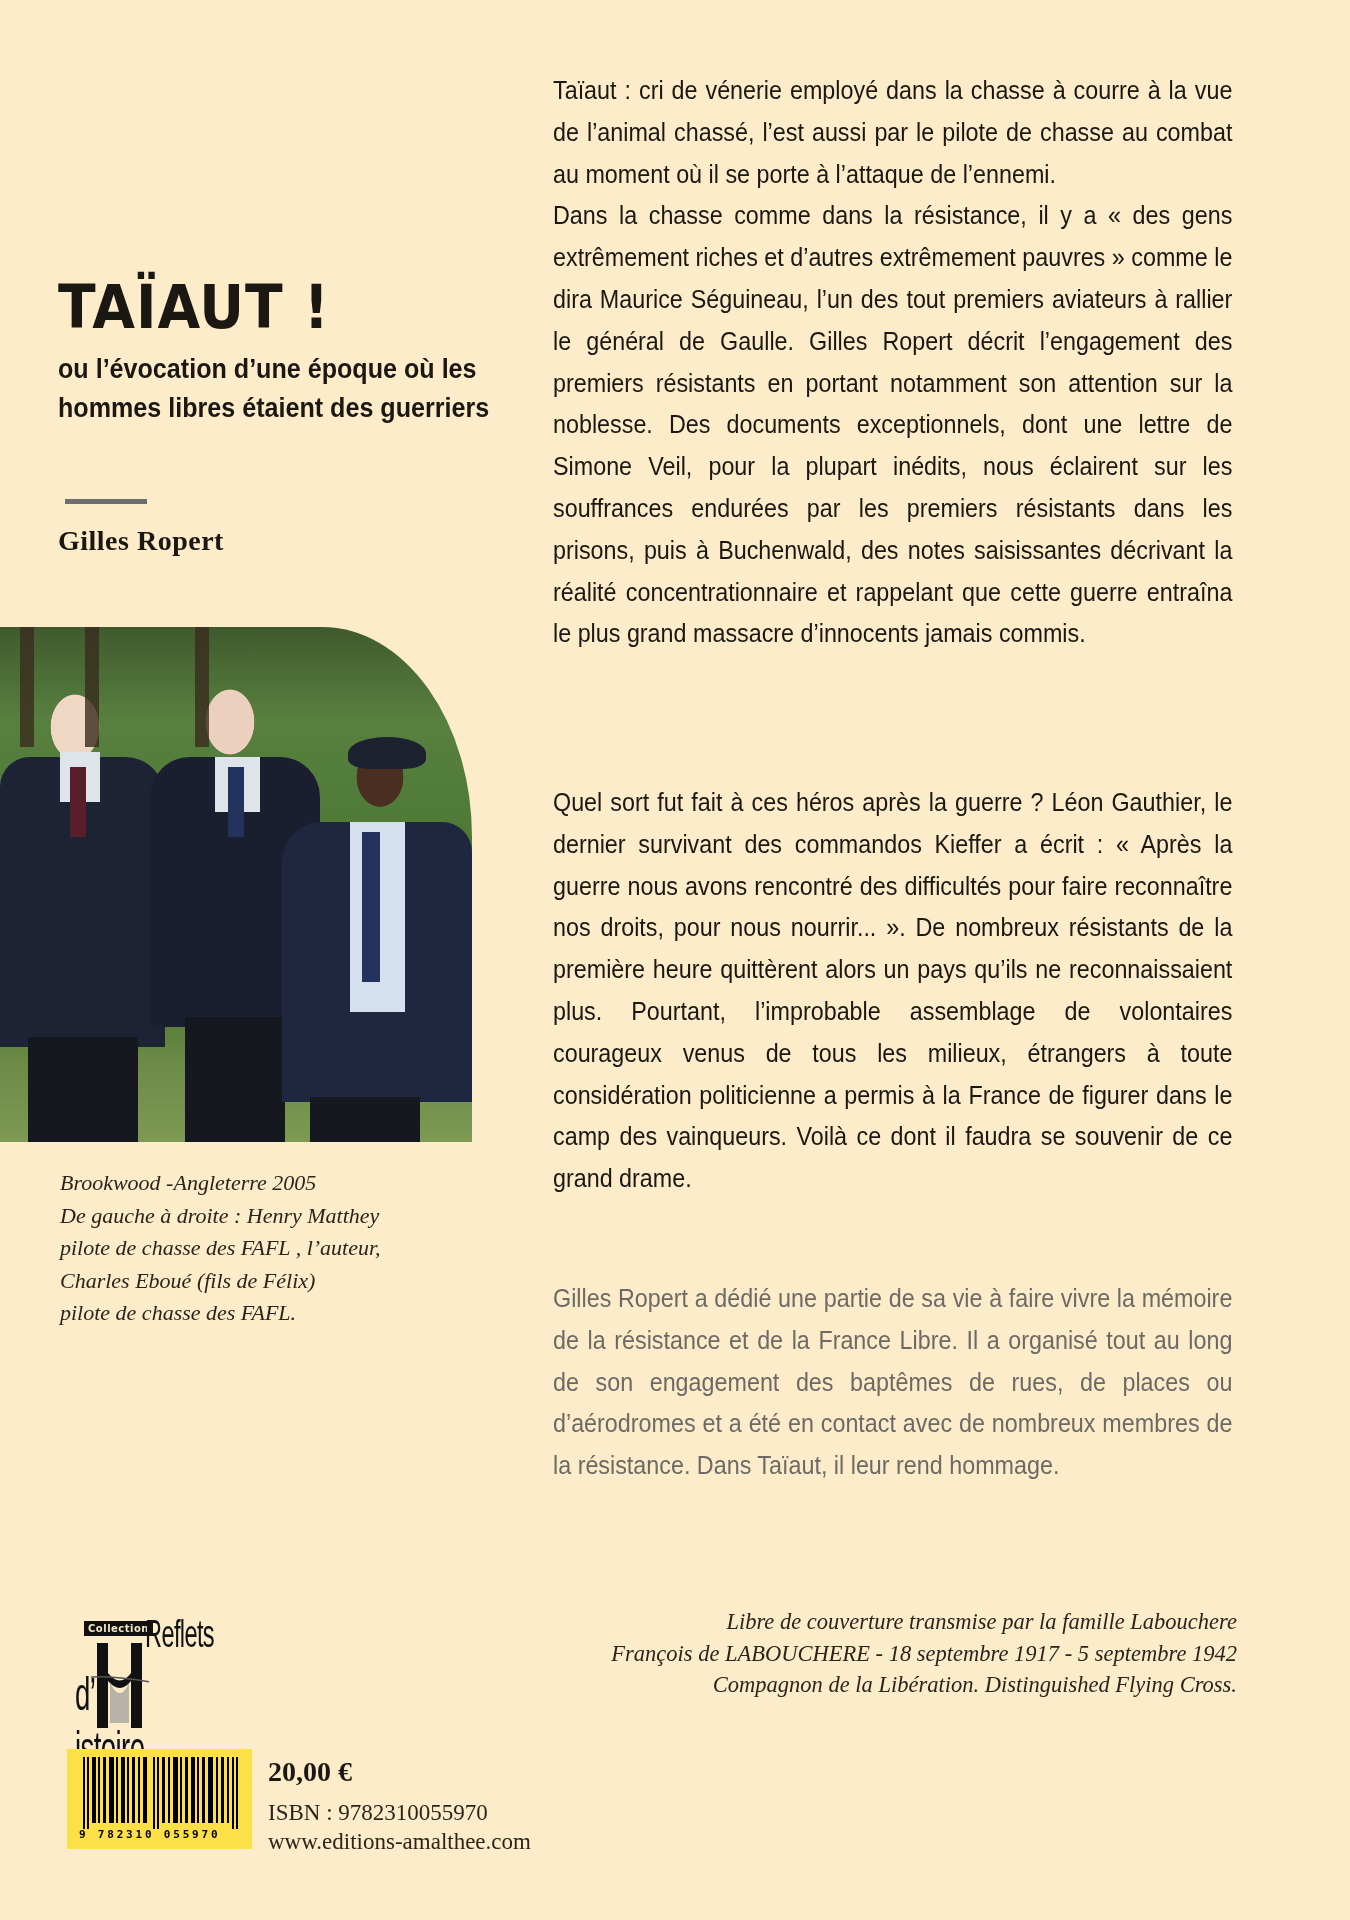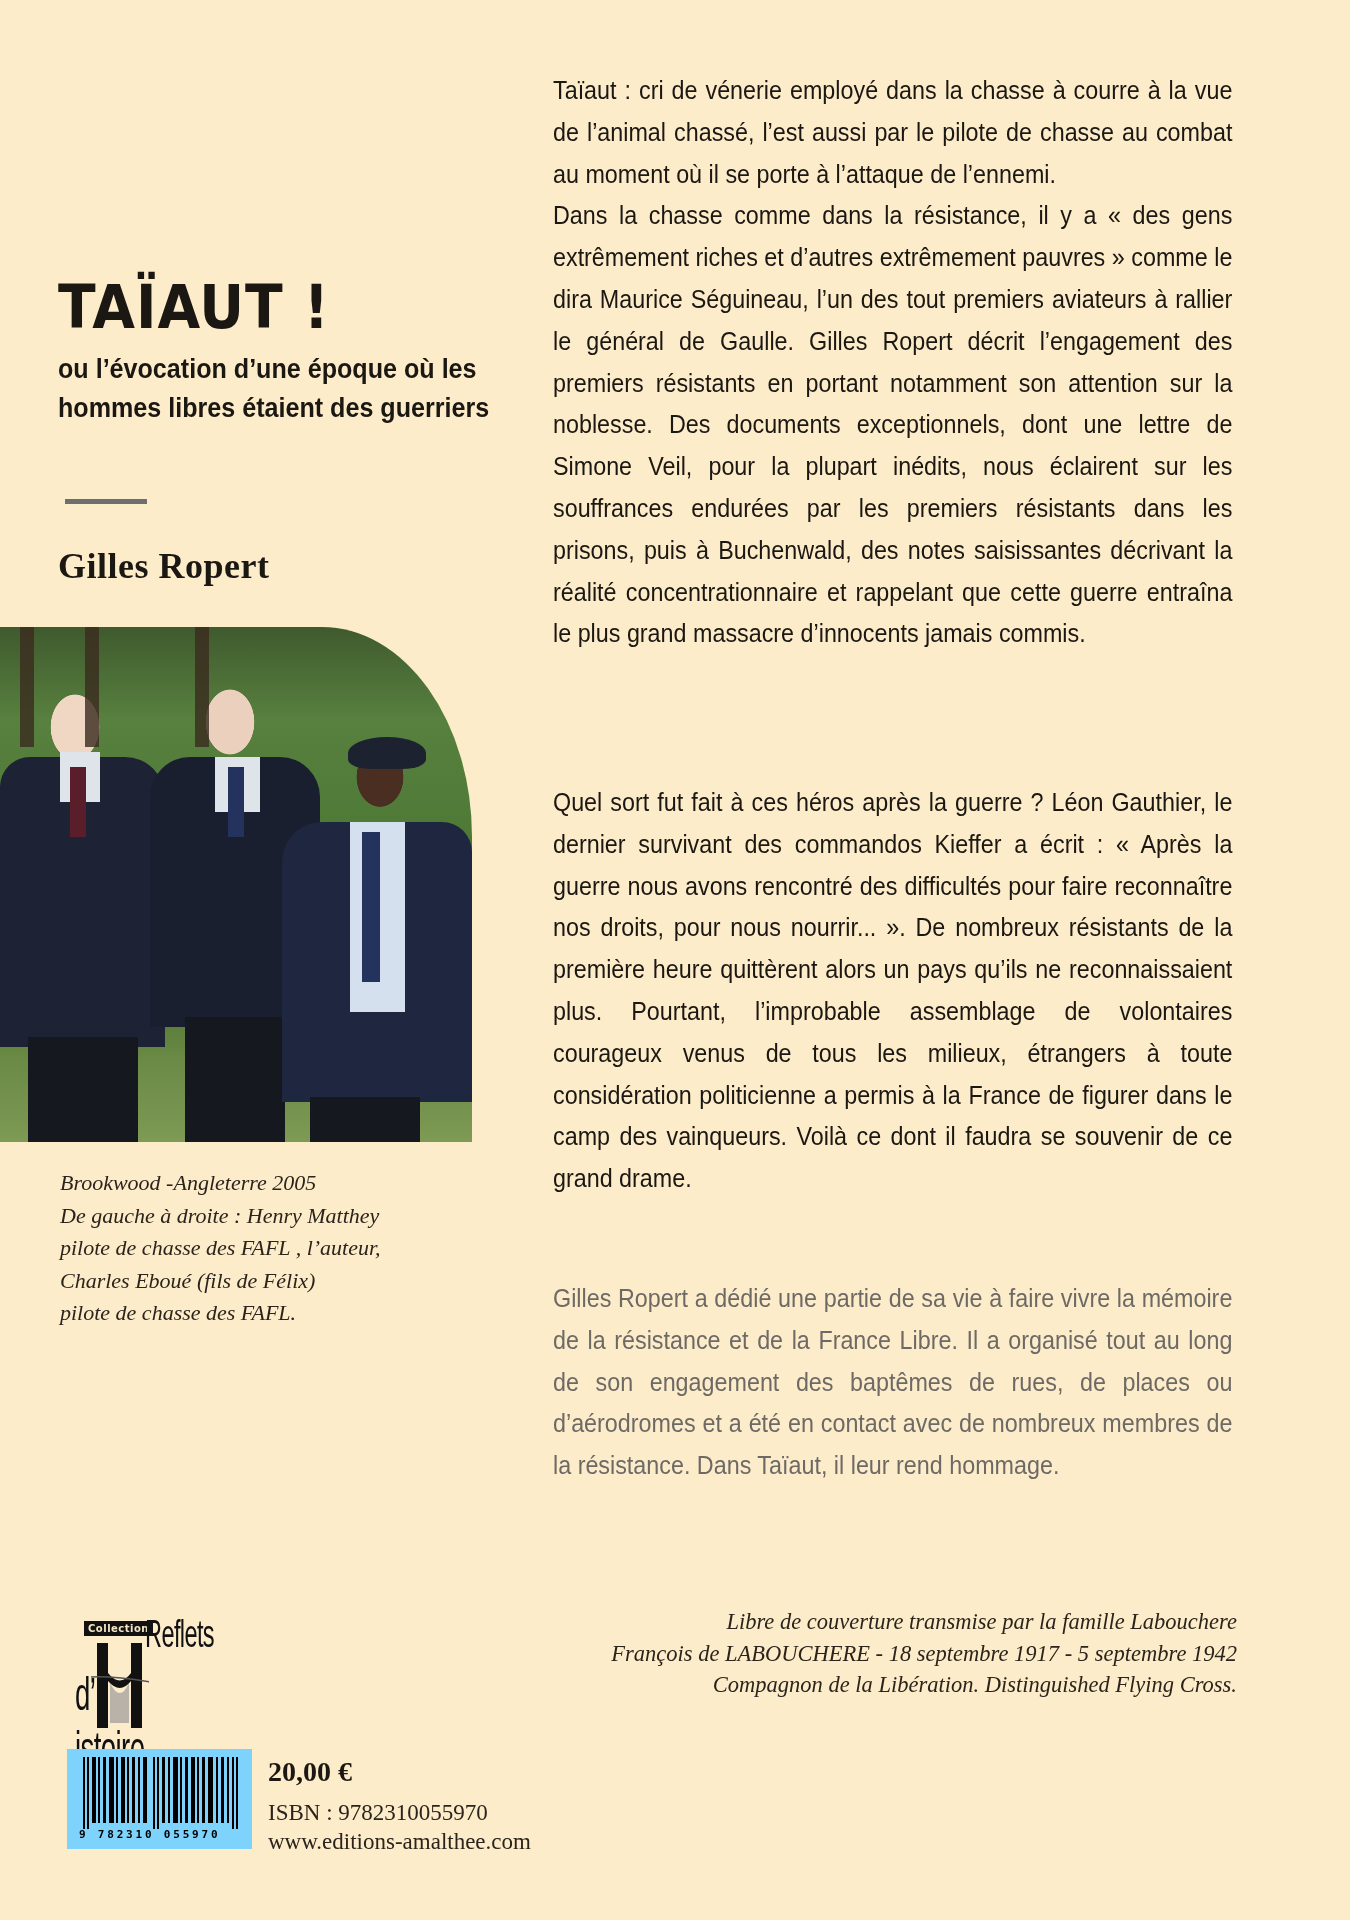--- a/index.html
+++ b/index.html
@@ -24,23 +24,22 @@
     color: #1b1712;
     transform: scaleX(0.93); transform-origin: left top;
   }
   .rule {
     position: absolute; left: 65px; top: 499px; width: 82px; height: 5px;
     background: #6e6e70;
   }
   .author {
     position: absolute; left: 58px; top: 525px;
     font-family: "Liberation Serif", serif;
-    font-weight: bold; font-size: 36px; color: #1b1712;
+    font-weight: bold; font-size: 28px; color: #1b1712;
     letter-spacing: 0.5px;
-    margin-top: 20px;
   }
   .photo {
     position: absolute; left: 0; top: 627px; width: 472px; height: 515px;
     border-top-right-radius: 150px 210px;
     overflow: hidden;
     background:
       radial-gradient(ellipse 60px 80px at 75px 100px, #f0d7c4 0 40%, transparent 41%),
       radial-gradient(ellipse 60px 80px at 230px 95px, #ead0bd 0 40%, transparent 41%),
       radial-gradient(ellipse 55px 70px at 380px 150px, #4a2e22 0 42%, transparent 43%),
       linear-gradient(180deg, #3f5a2e 0%, #58803f 18%, #4e7a36 40%, #3d6429 62%, #6a8a45 84%, #7e9a55 100%);
@@ -83,21 +82,21 @@
     transform: scaleX(0.62); transform-origin: left top; letter-spacing: -1px;
   }
   .logo .histoire {
     position: absolute; left: 0px; top: 52px;
     font-family: "Liberation Sans", sans-serif; font-size: 46px; color: #111;
     transform: scaleX(0.6); transform-origin: left top; letter-spacing: -1px;
   }
   .logo .bigH { position: absolute; left: 16px; top: 28px; width: 58px; height: 85px; }
   .barcode {
     position: absolute; left: 67px; top: 1749px; width: 185px; height: 100px;
-    background: #7dd3fc;
+    background: #fde047;
   }
   .barcode .bars { position: absolute; left: 16px; top: 8px; width: 155px; height: 72px; }
   .barcode .digits {
     position: absolute; left: 12px; top: 79px;
     font-family: "DejaVu Sans Mono", monospace; font-weight: bold; font-size: 11px;
     letter-spacing: 2.8px; color: #000;
   }
   .price {
     position: absolute; left: 268px; top: 1756px;
     font-family: Liberation Serif, serif; font-weight: bold; font-size: 28px; color: #1b1712;

